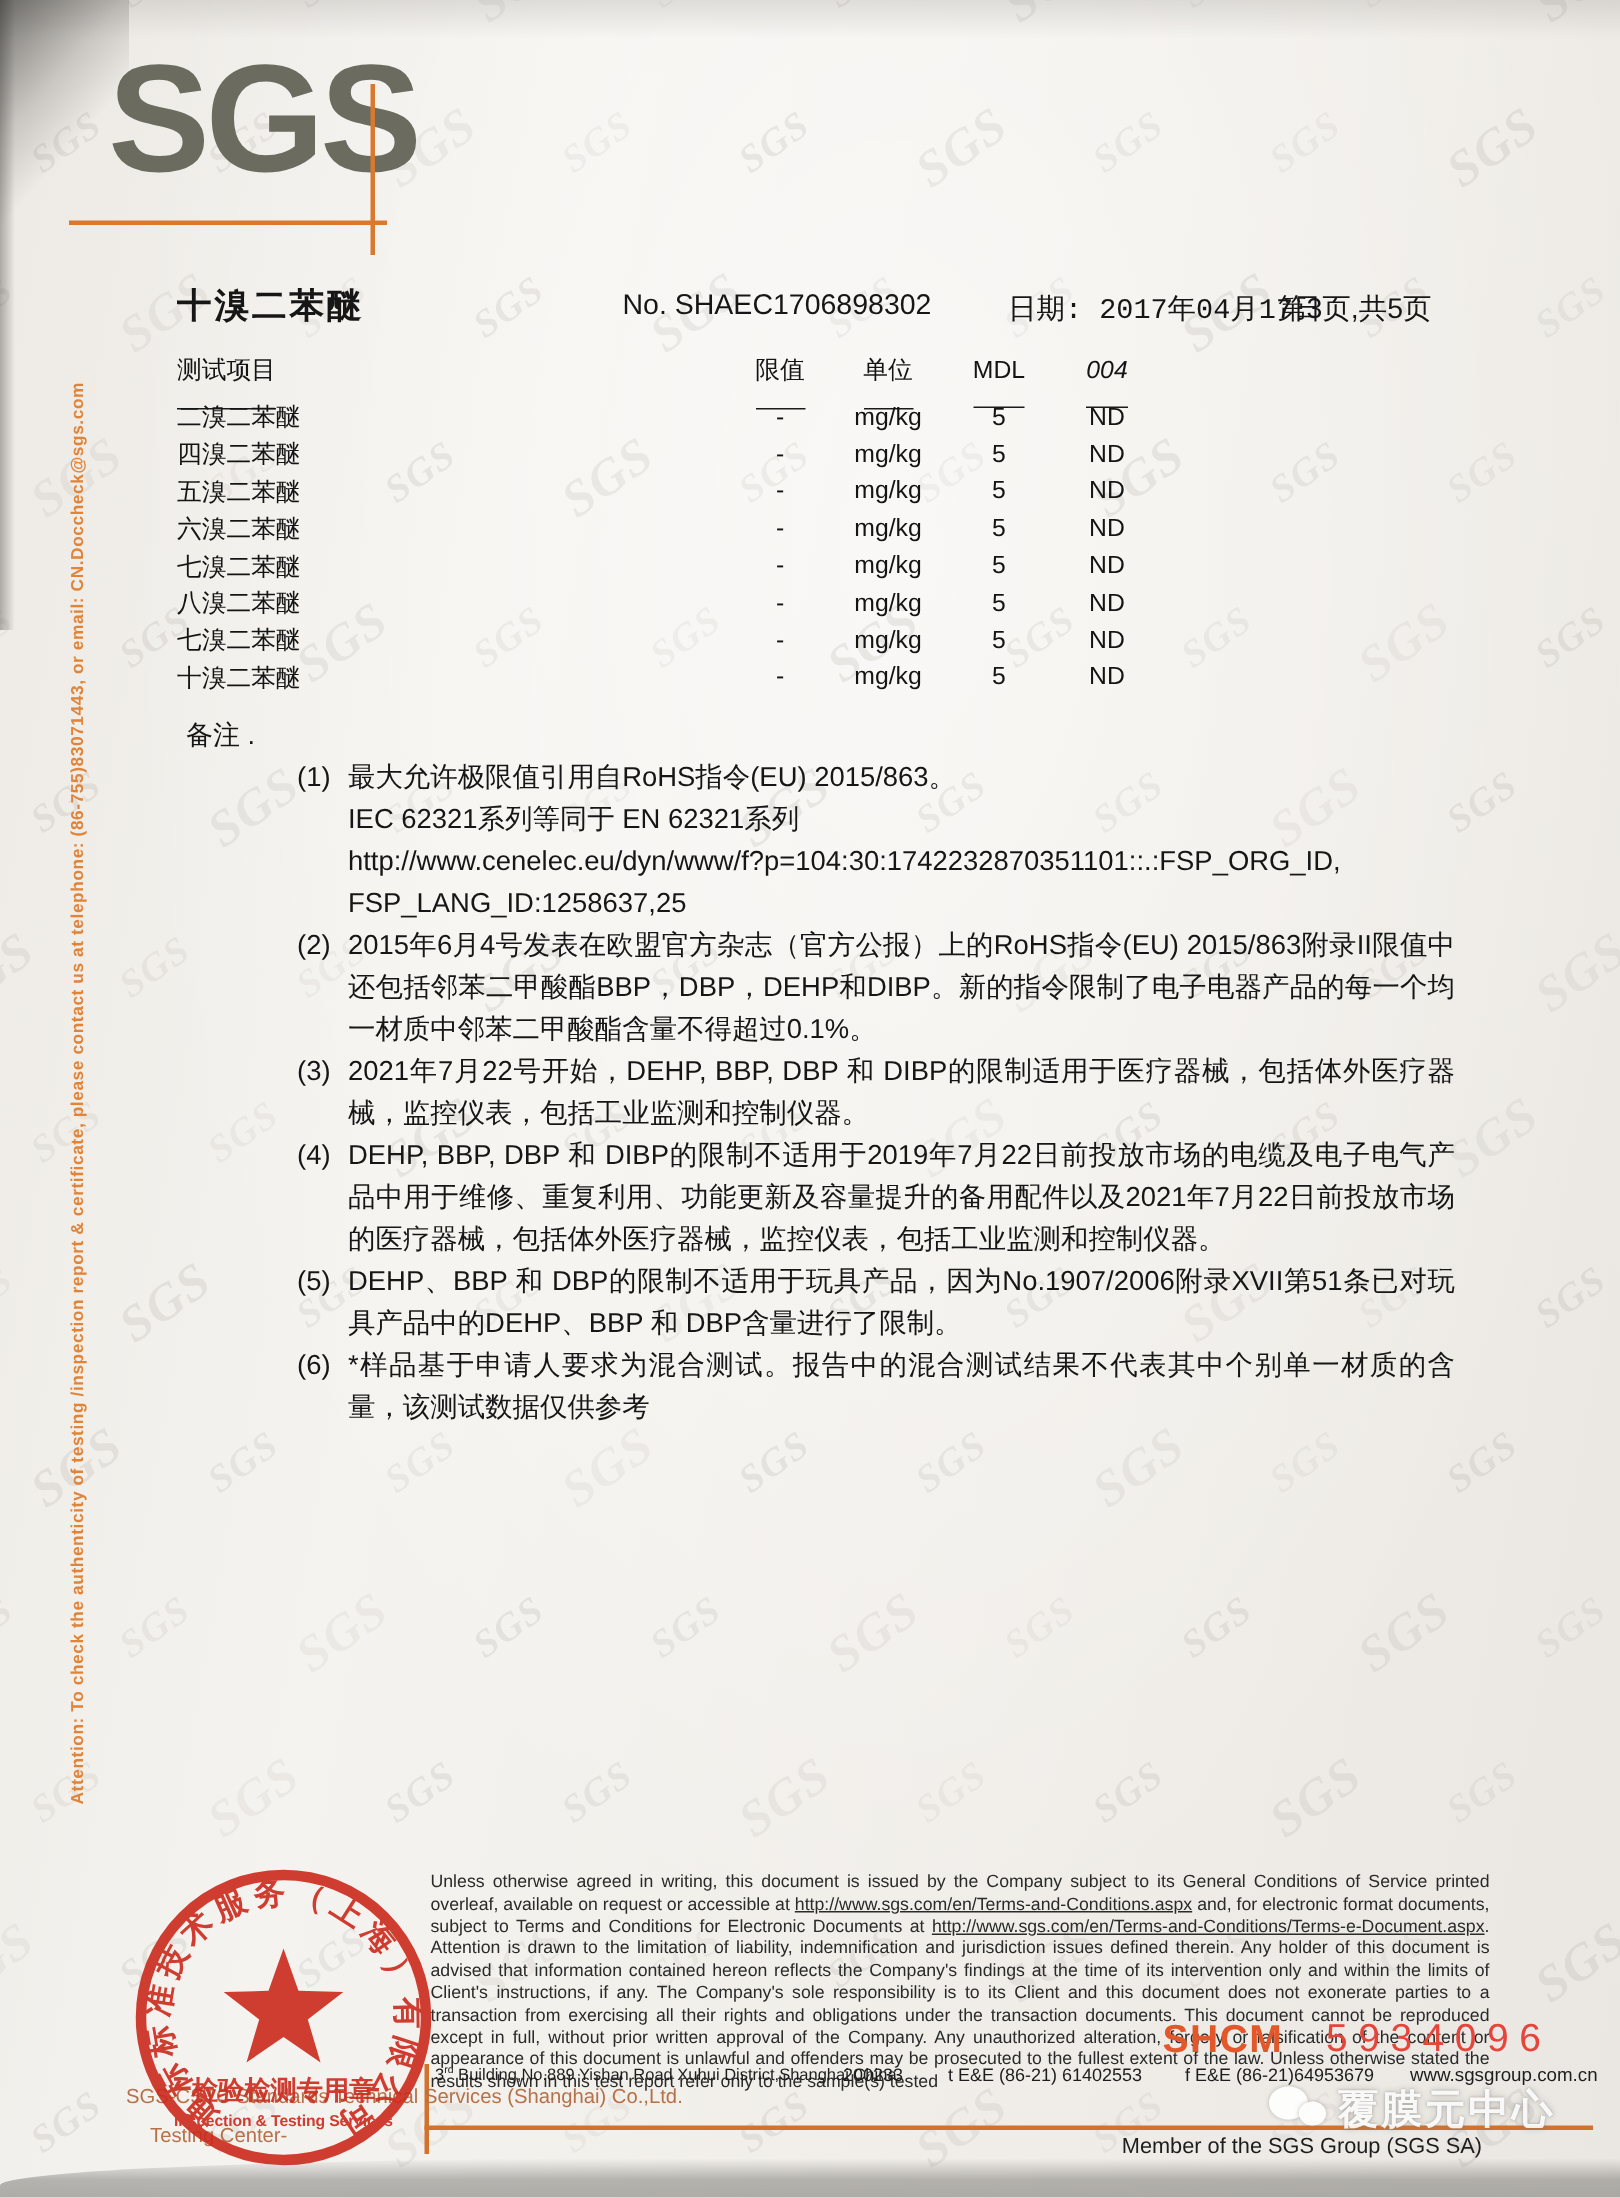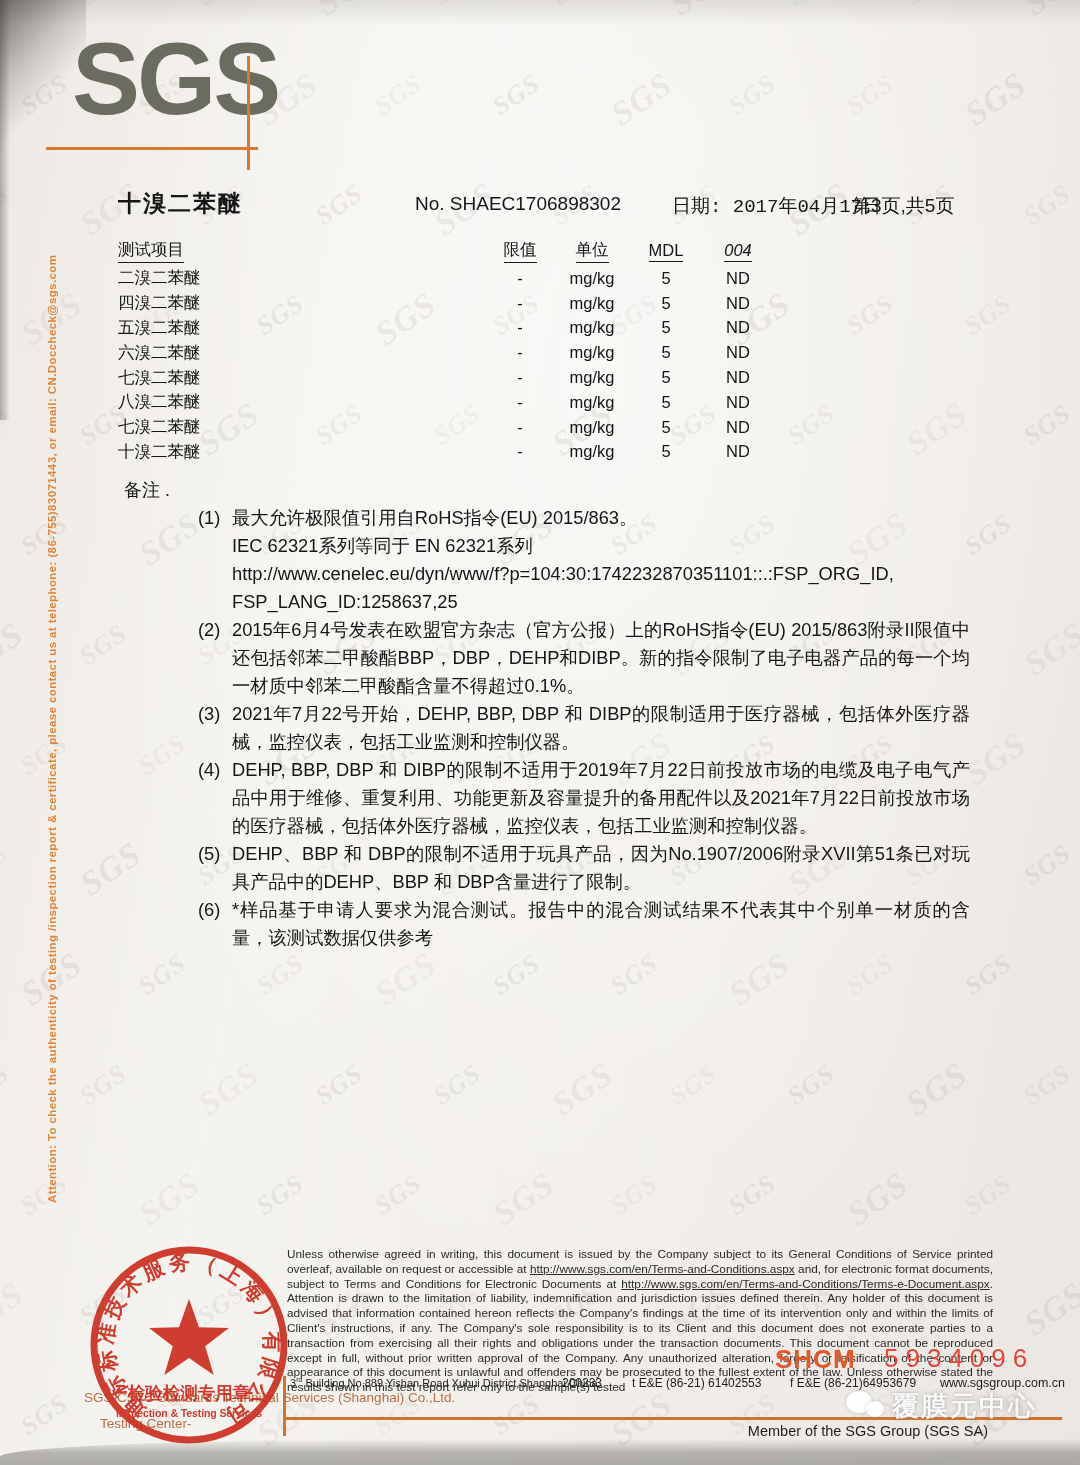--- a/index.html
+++ b/index.html
@@ -51,21 +51,21 @@
   #report-title{left:118px;top:188px;font-size:23px;font-weight:bold;letter-spacing:2px;}
   #report-no{left:415px;top:193px;font-size:19px;}
   #report-date{left:672px;top:193px;font-size:19px;font-family:Liberation Mono, monospace;}
   #report-page{left:852px;top:193px;font-size:19px;}
   
   #results-table{position:absolute;left:118px;top:236px;width:680px;z-index:2;color:#141414;}
   .t-row{display:grid;grid-template-columns:366px 72px 72px 76px 68px;height:24.8px;align-items:center;}
   .t-row .c{text-align:center;font-size:16.5px;}
   .t-row .c1{text-align:left;font-size:16.5px;}
   .t-head{height:30px;}
-  .t-head .hd{display:inline-block;border-bottom:1.6px solid #1a1a1a;padding-bottom:1px;font-size:16.5px;}
+  .t-head .hd{display:inline-block;border-bottom:1.6px solid #1a1a1a;padding-bottom:14px;font-size:16.5px;}
   .t-head .c,.t-head .c1{font-size:16.5px;}
   .hd-italic{font-style:italic;}
   
   #remarks-label{position:absolute;left:124px;top:478px;font-size:18px;z-index:2;color:#161616;}
   #remarks-list{position:absolute;left:198px;top:504px;width:772px;z-index:2;color:#161616;}
   .note{position:relative;padding-left:34px;font-size:18.3px;line-height:28px;
         white-space:pre-line;text-align:justify;}
   .note-no{position:absolute;left:0;top:0;white-space:nowrap;}
   
   #stamp{position:absolute;left:86px;top:1242px;z-index:4;opacity:.9;}

